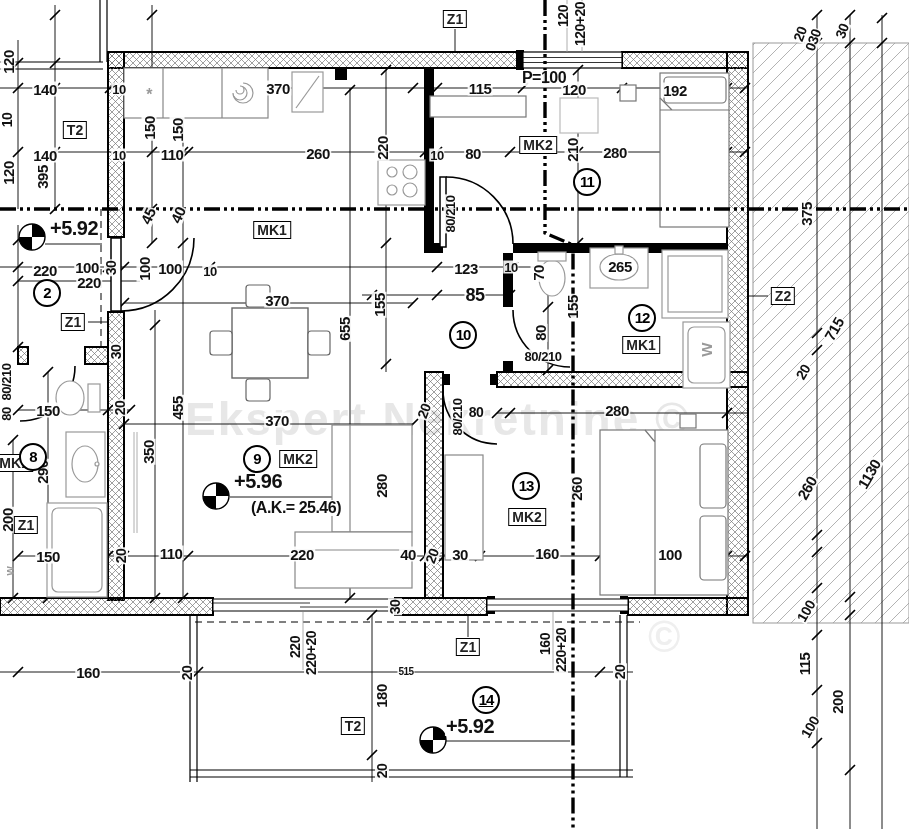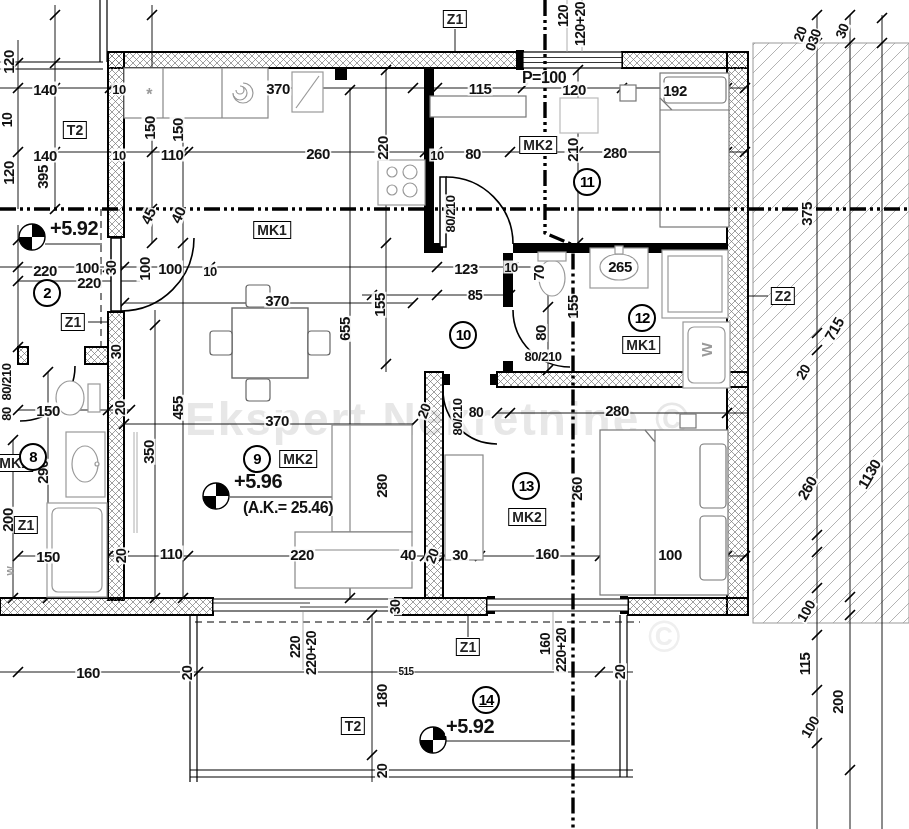--- a/index.html
+++ b/index.html
@@ -263,33 +263,33 @@
       <div class="lbl" style="left: 837px; top: 702px; font-size: 15px; transform: translate(-50%, -50%) rotate(-90deg);">200</div>
       <div class="lbl" style="left: 45px; top: 270px; font-size: 15px; transform: translate(-50%, -50%);">220</div>
       <div class="lbl" style="left: 87px; top: 267px; font-size: 15px; transform: translate(-50%, -50%);">100</div>
       <div class="lbl" style="left: 89px; top: 282px; font-size: 15px; transform: translate(-50%, -50%);">220</div>
       <div class="lbl" style="left: 111px; top: 268px; font-size: 14px; transform: translate(-50%, -50%) rotate(-90deg);">30</div>
       <div class="lbl" style="left: 144px; top: 269px; font-size: 15px; transform: translate(-50%, -50%) rotate(-90deg);">100</div>
       <div class="lbl" style="left: 170px; top: 268px; font-size: 15px; transform: translate(-50%, -50%);">100</div>
       <div class="lbl" style="left: 210px; top: 271px; font-size: 13px; transform: translate(-50%, -50%);">10</div>
       <div class="lbl" style="left: 466px; top: 268px; font-size: 15px; transform: translate(-50%, -50%);">123</div>
       <div class="lbl" style="left: 511px; top: 267px; font-size: 13px; transform: translate(-50%, -50%);">10</div>
-      <div class="lbl" style="left: 475px; top: 295px; font-size: 14px; transform: translate(-50%, -50%);">85</div>
+      <div class="lbl" style="left: 475px; top: 295px; font-size: 18px; transform: translate(-50%, -50%);">85</div>
       <div class="lbl" style="left: 538px; top: 273px; font-size: 15px; transform: translate(-50%, -50%) rotate(-90deg);">70</div>
       <div class="lbl" style="left: 572px; top: 307px; font-size: 15px; transform: translate(-50%, -50%) rotate(-90deg);">155</div>
       <div class="lbl" style="left: 540px; top: 333px; font-size: 15px; transform: translate(-50%, -50%) rotate(-90deg);">80</div>
       <div class="lbl" style="left: 543px; top: 356px; font-size: 13px; transform: translate(-50%, -50%);">80/210</div>
       <div class="lbl" style="left: 379px; top: 305px; font-size: 15px; transform: translate(-50%, -50%) rotate(-90deg);">155</div>
       <div class="lbl" style="left: 344px; top: 329px; font-size: 15px; transform: translate(-50%, -50%) rotate(-90deg);">655</div>
       <div class="lbl" style="left: 277px; top: 300px; font-size: 15px; transform: translate(-50%, -50%);">370</div>
       <div class="lbl" style="left: 277px; top: 420px; font-size: 15px; transform: translate(-50%, -50%);">370</div>
       <div class="lbl" style="left: 450px; top: 214px; font-size: 13px; transform: translate(-50%, -50%) rotate(-90deg);">80/210</div>
       <div class="lbl" style="left: 74px; top: 228px; font-size: 20px; transform: translate(-50%, -50%);">+5.92</div>
       <div class="lbl" style="left: 258px; top: 481px; font-size: 20px; transform: translate(-50%, -50%);">+5.96</div>
-      <div class="lbl" style="left: 288px; top: 508px; font-size: 16px; transform: translate(-50%, -50%); text-align: center;">(A.K.= 25.46)</div>
+      <div class="lbl" style="left: 296px; top: 508px; font-size: 16px; transform: translate(-50%, -50%); text-align: center;">(A.K.= 25.46)</div>
       <div class="lbl" style="left: 470px; top: 726px; font-size: 20px; transform: translate(-50%, -50%);">+5.92</div>
       <div class="lbl" style="left: 177px; top: 408px; font-size: 15px; transform: translate(-50%, -50%) rotate(-90deg);">455</div>
       <div class="lbl" style="left: 148px; top: 452px; font-size: 15px; transform: translate(-50%, -50%) rotate(-90deg);">350</div>
       <div class="lbl" style="left: 42px; top: 472px; font-size: 15px; transform: translate(-50%, -50%) rotate(-90deg);">290</div>
       <div class="lbl" style="left: 7px; top: 520px; font-size: 15px; transform: translate(-50%, -50%) rotate(-90deg);">200</div>
       <div class="lbl" style="left: 6px; top: 382px; font-size: 13px; transform: translate(-50%, -50%) rotate(-90deg);">80/210</div>
       <div class="lbl" style="left: 6px; top: 414px; font-size: 13px; transform: translate(-50%, -50%) rotate(-90deg);">80</div>
       <div class="lbl" style="left: 48px; top: 410px; font-size: 15px; transform: translate(-50%, -50%);">150</div>
       <div class="lbl" style="left: 120px; top: 408px; font-size: 14px; transform: translate(-50%, -50%) rotate(-90deg);">20</div>
       <div class="lbl" style="left: 116px; top: 352px; font-size: 14px; transform: translate(-50%, -50%) rotate(-90deg);">30</div>

